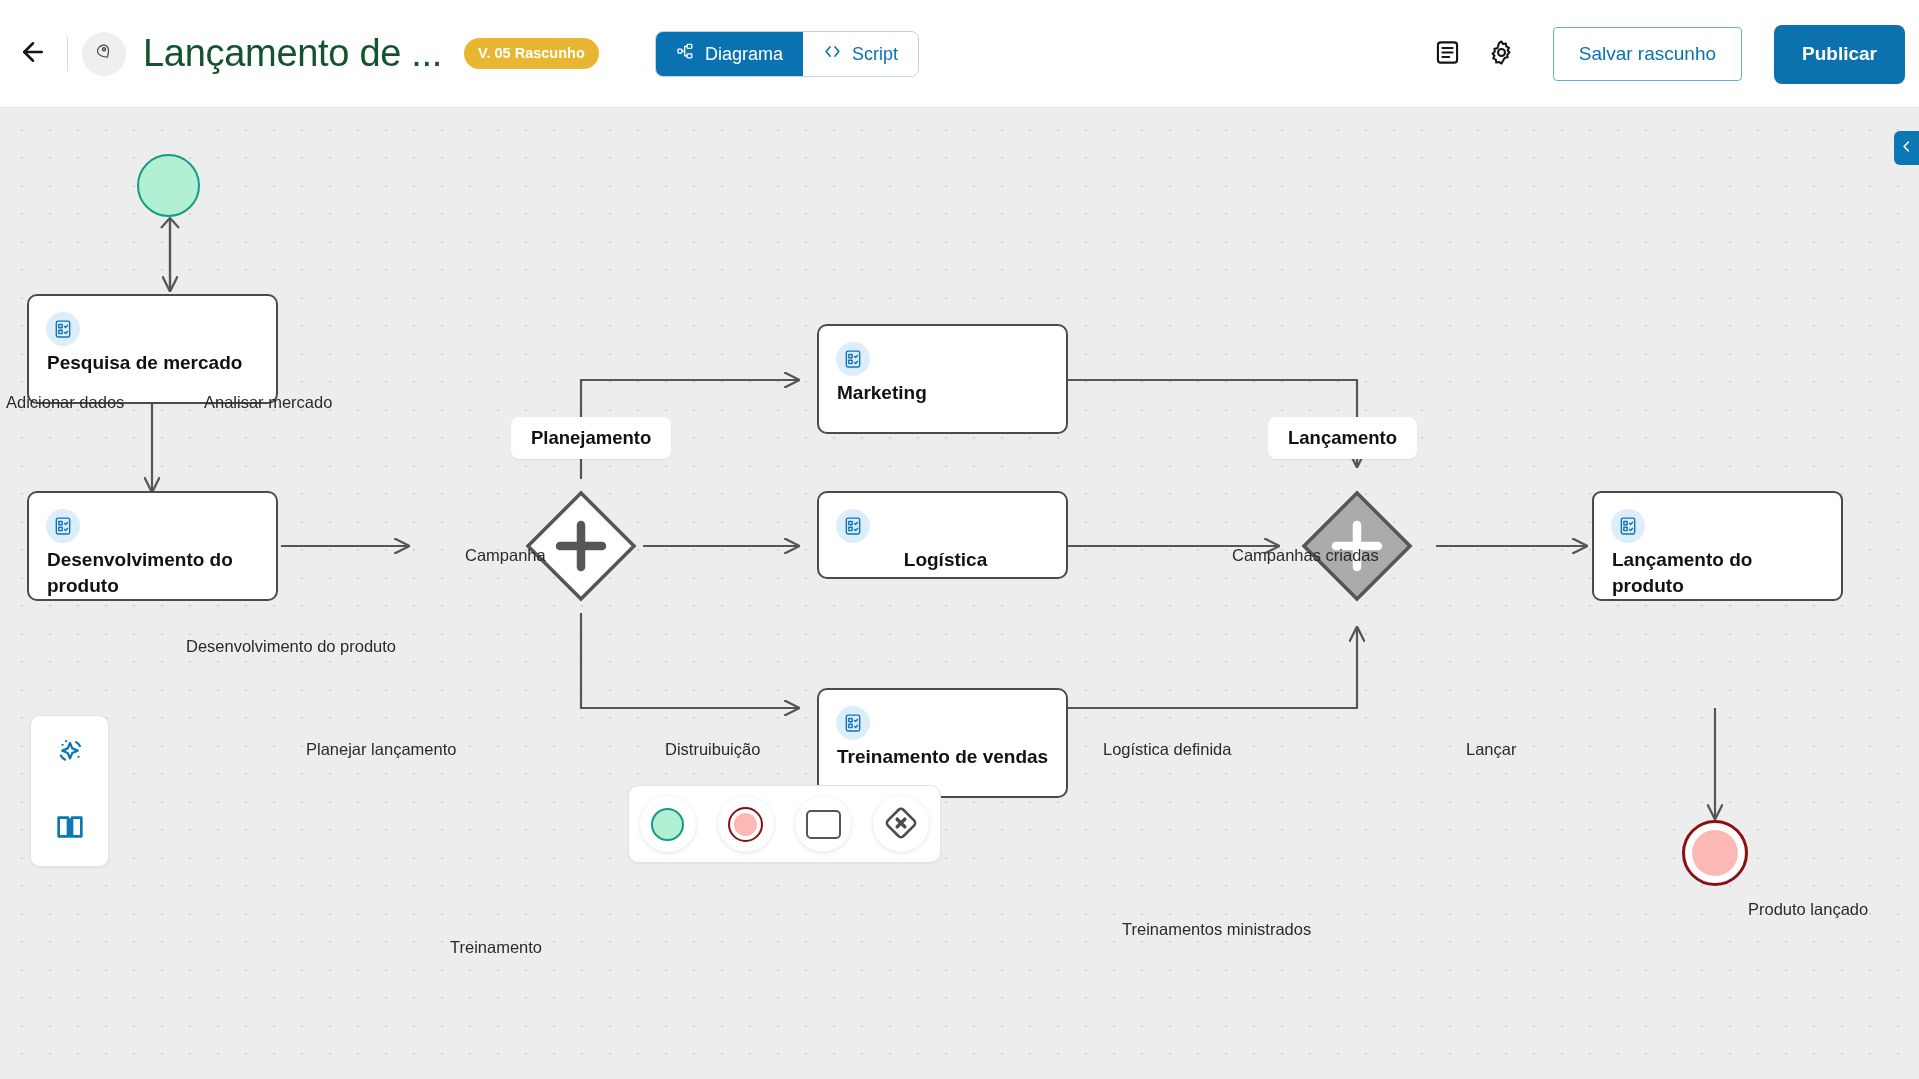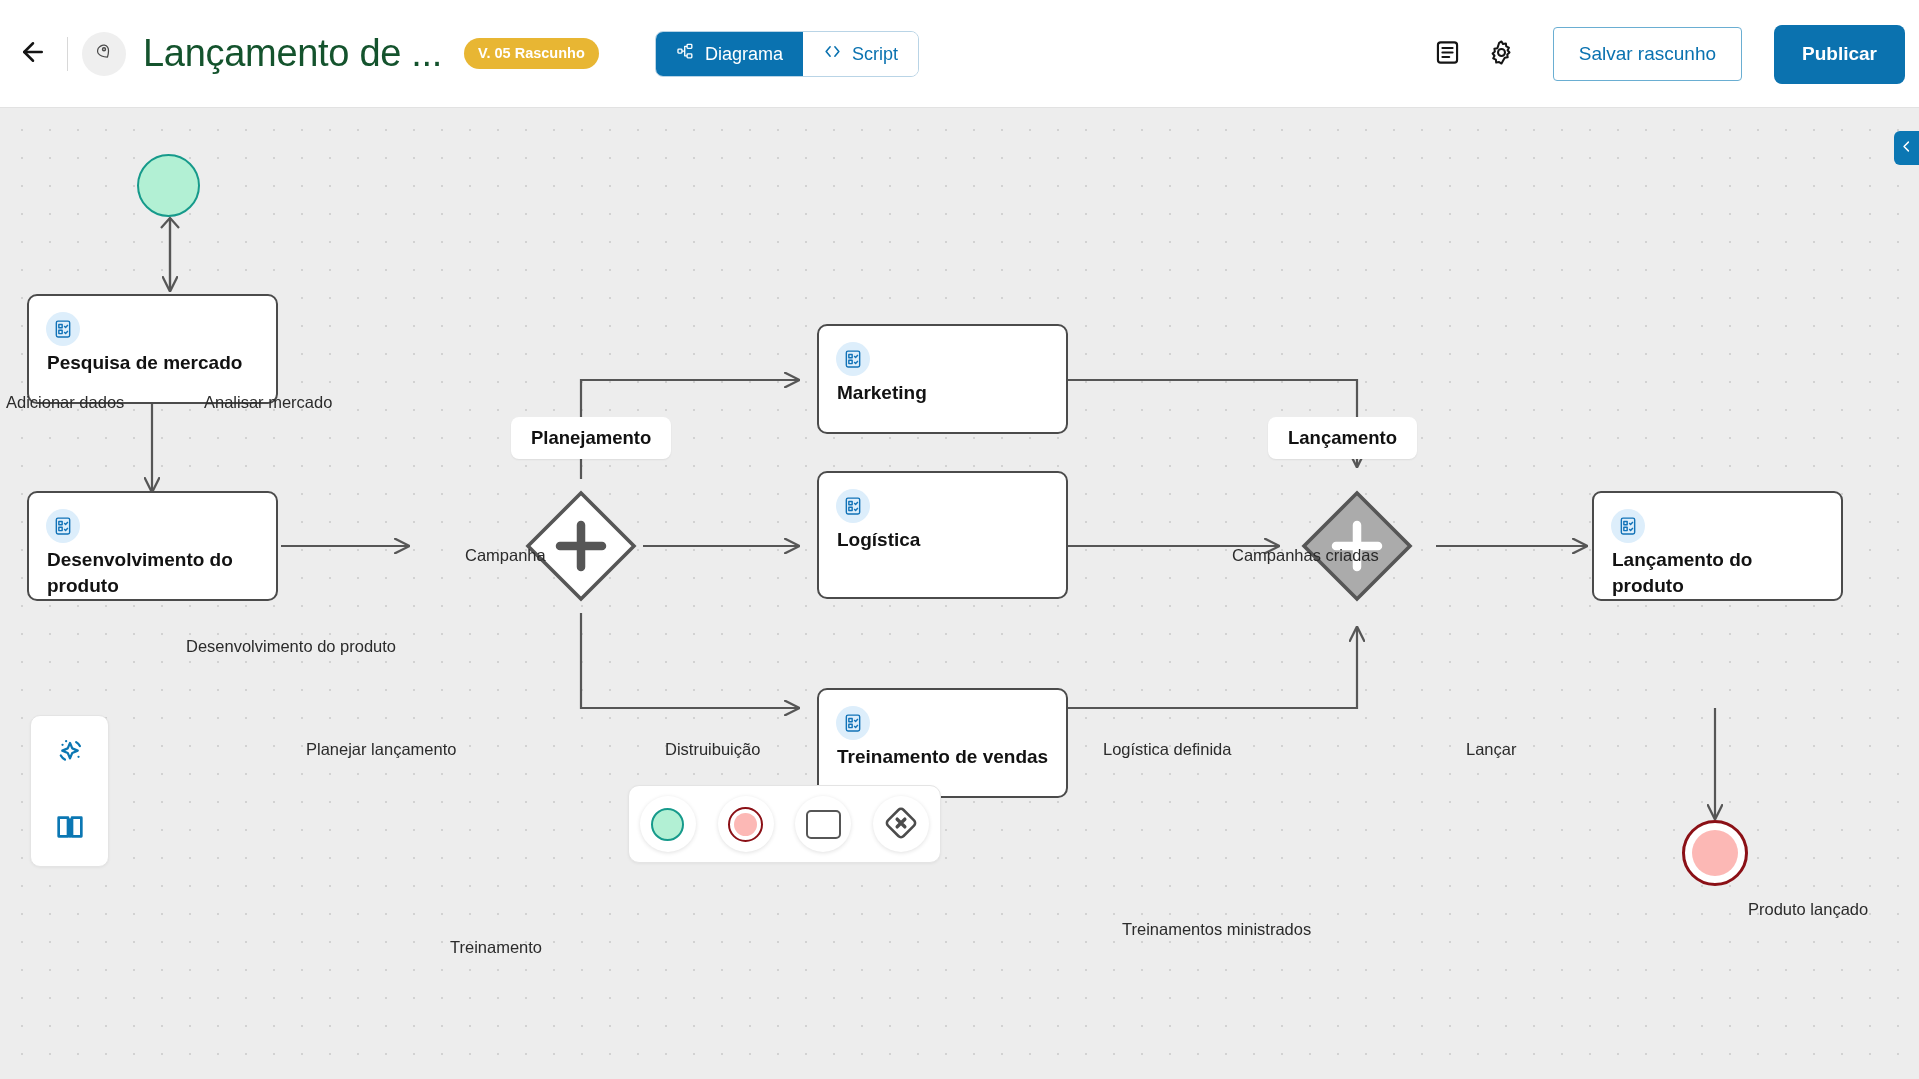--- a/index.html
+++ b/index.html
@@ -385,21 +385,21 @@
         <rect x="4" y="2.5" width="16" height="19" rx="2"></rect>
         <rect x="7" y="6.5" width="4" height="4"></rect>
           <path d="M13.5 8.5l1.6 1.8 2.8-3"></path>
         <rect x="7" y="13.5" width="4" height="4"></rect>
           <path d="M13.5 15.5l1.6 1.8 2.8-3"></path>
       </svg>
     </span>
     <div class="tlabel">Marketing</div>
   </div>
 
-  <div class="task" style="left:817px; top:363px; width:251px; height:128px;">
+  <div class="task" style="left:817px; top:383px; width:251px; height:88px;text-align:center;">
     <span class="ic">
       <svg viewBox="0 0 24 24" fill="none" stroke="#1273b8" stroke-width="1.7" stroke-linejoin="round">
         <rect x="4" y="2.5" width="16" height="19" rx="2"></rect>
         <rect x="7" y="6.5" width="4" height="4"></rect>
           <path d="M13.5 8.5l1.6 1.8 2.8-3"></path>
         <rect x="7" y="13.5" width="4" height="4"></rect>
           <path d="M13.5 15.5l1.6 1.8 2.8-3"></path>
       </svg>
     </span>
     <div class="tlabel">Logística</div>

